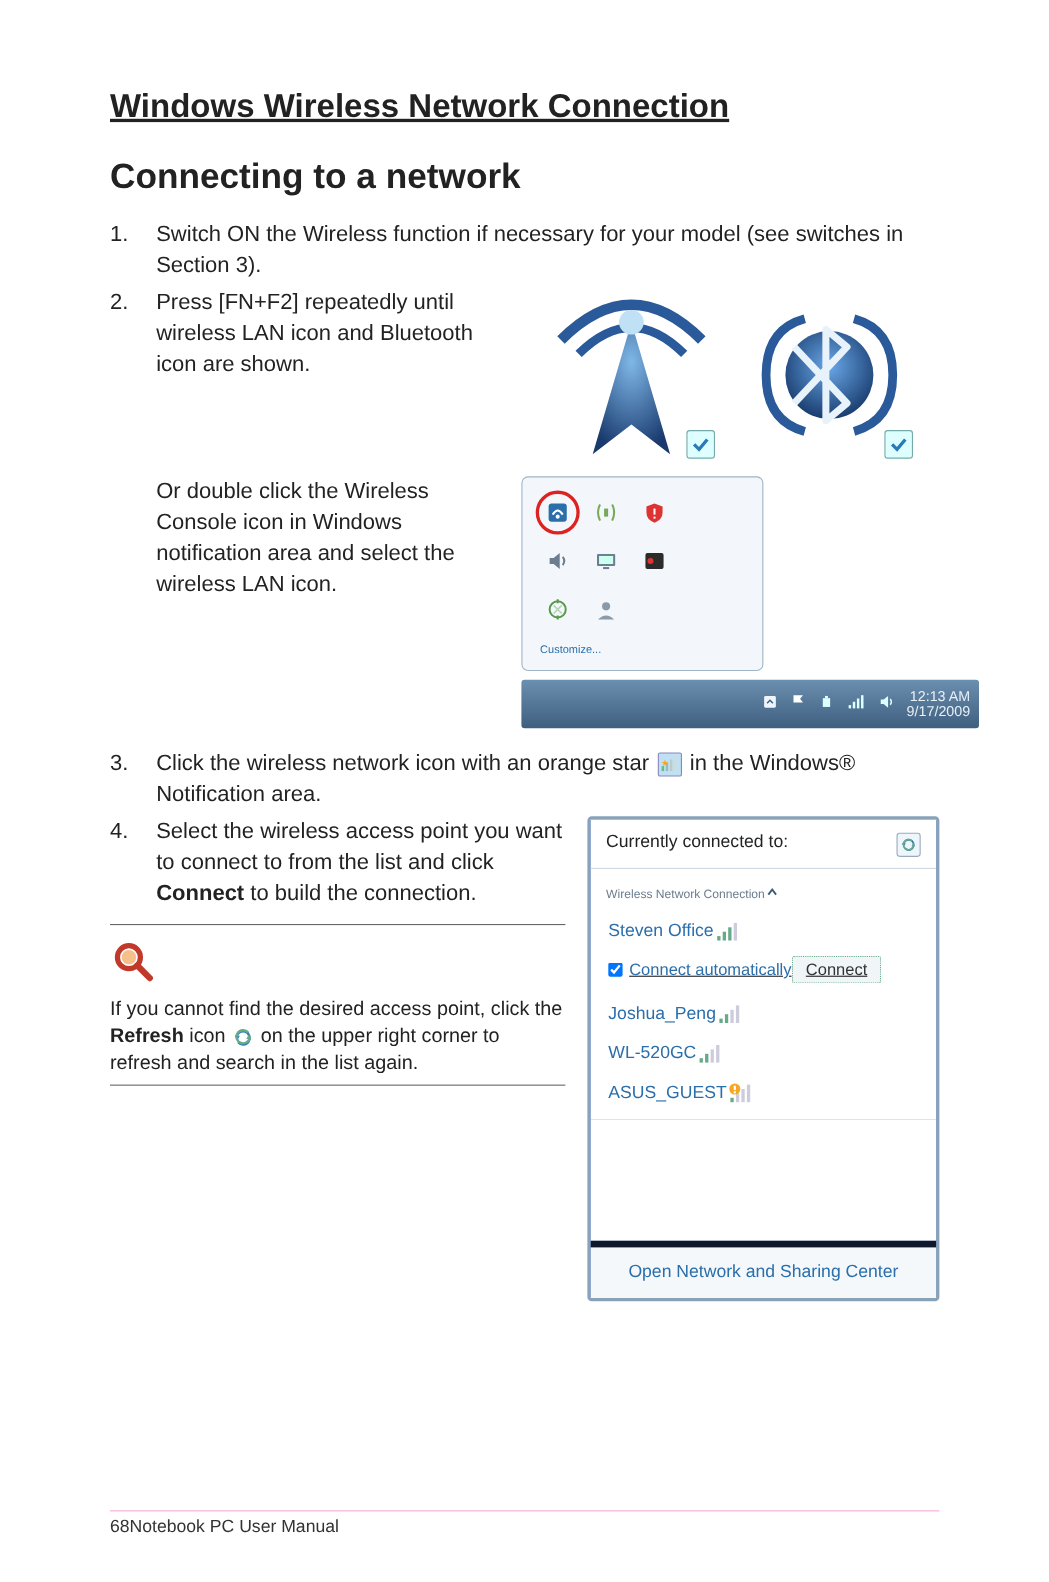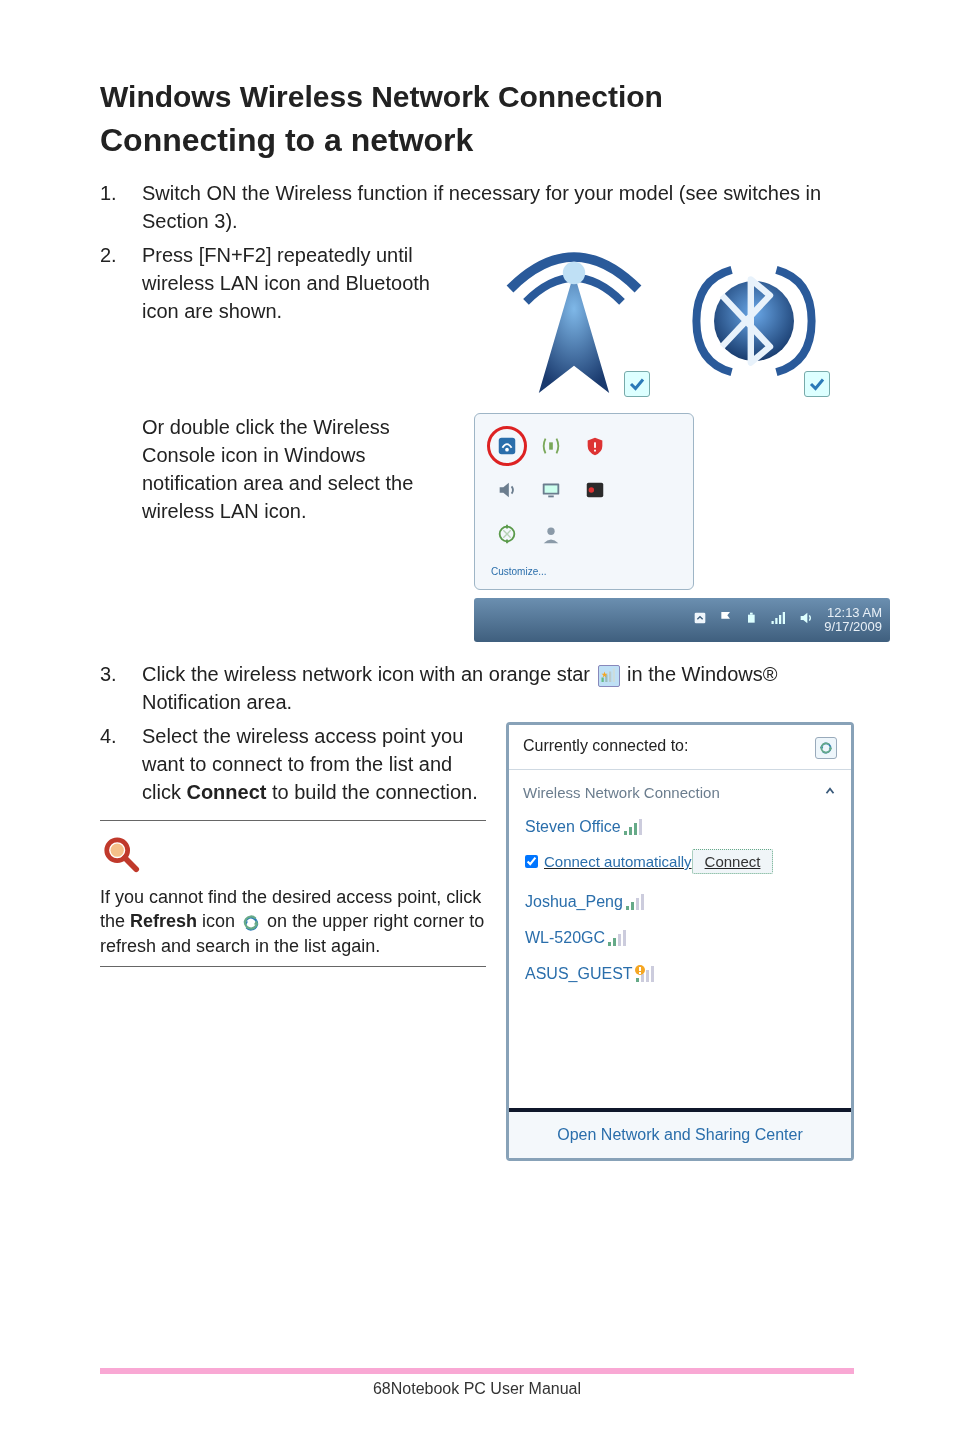--- a/index.html
+++ b/index.html
@@ -14,21 +14,22 @@
       background: #fff;
       color: #222;
       position: relative;
     }
     .page {
       padding: 80px 100px 40px 100px;
     }
     h1 {
       font-size: 30px;
       font-weight: bold;
-      margin-bottom: 8px;
+      margin-bottom: 28px;
+      text-decoration: underline;
     }
     h2 {
       font-size: 32px;
       font-weight: bold;
       margin-bottom: 20px;
     }
     .body-text {
       font-size: 20px;
       line-height: 1.4;
     }
@@ -193,21 +194,21 @@
       line-height: 1.35;
     }
     .refresh-inline {
       display: inline-flex;
       width: 18px;
       height: 18px;
       vertical-align: middle;
       margin: 0 2px;
     }
     .wifi-panel {
-      width: 348px;
+      width: 320px;
       border: 3px solid #88a2b8;
       border-radius: 4px;
       background: #1d4ed8;
       font-size: 16px;
     }
     .wifi-header {
       padding: 12px 14px 10px 14px;
       border-bottom: 1px solid #cfd9e2;
       background: #fff;
     }
@@ -238,24 +239,23 @@
     .wifi-header b {
       display: block;
     }
     .wifi-body {
       padding: 10px 14px 6px 14px;
       background: #fff;
     }
     .wifi-sec-title {
       color: #6b7d8e;
       display: flex;
-      justify-content: space-between;
       align-items: center;
       padding: 4px 0 8px 0;
-      font-size: 15px;
+      font-size: 11px;
     }
     .wifi-item {
       display: flex;
       justify-content: flex-start;
       align-items: center;
       padding: 8px 2px;
       color: #2a6eab;
     }
     .wifi-item .sig {
       width: 26px;
@@ -280,39 +280,39 @@
     }
     .connect-btn {
       border: 1px dotted #6a8;
       background: #f0f5f8;
       padding: 3px 12px;
       font-size: 15px;
       border-radius: 2px;
       color: #333;
     }
     .wifi-footer {
-      border-top: 4px solid #0f172a;
+      border-top: 6px solid #0f172a;
       text-align: center;
       padding: 14px 0;
       color: #2a6eab;
       background: #f4f8fb;
     }
     .wifi-spacer {
       height: 110px;
       background: #fff;
     }
     .page-footer {
       position: absolute;
       bottom: 40px;
       left: 100px;
       right: 100px;
-      border-top: 6px solid #f9a8d4;
+      border-top: 1px solid #f9a8d4;
       padding-top: 6px;
       display: flex;
-      justify-content: center;
+      justify-content: flex-start;
       font-size: 16px;
       color: #333;
     }
   </style>
 </head>
 <body>
 
 <div class="page">
   <h1>Windows Wireless Network Connection</h1>
   <h2>Connecting to a network</h2>

